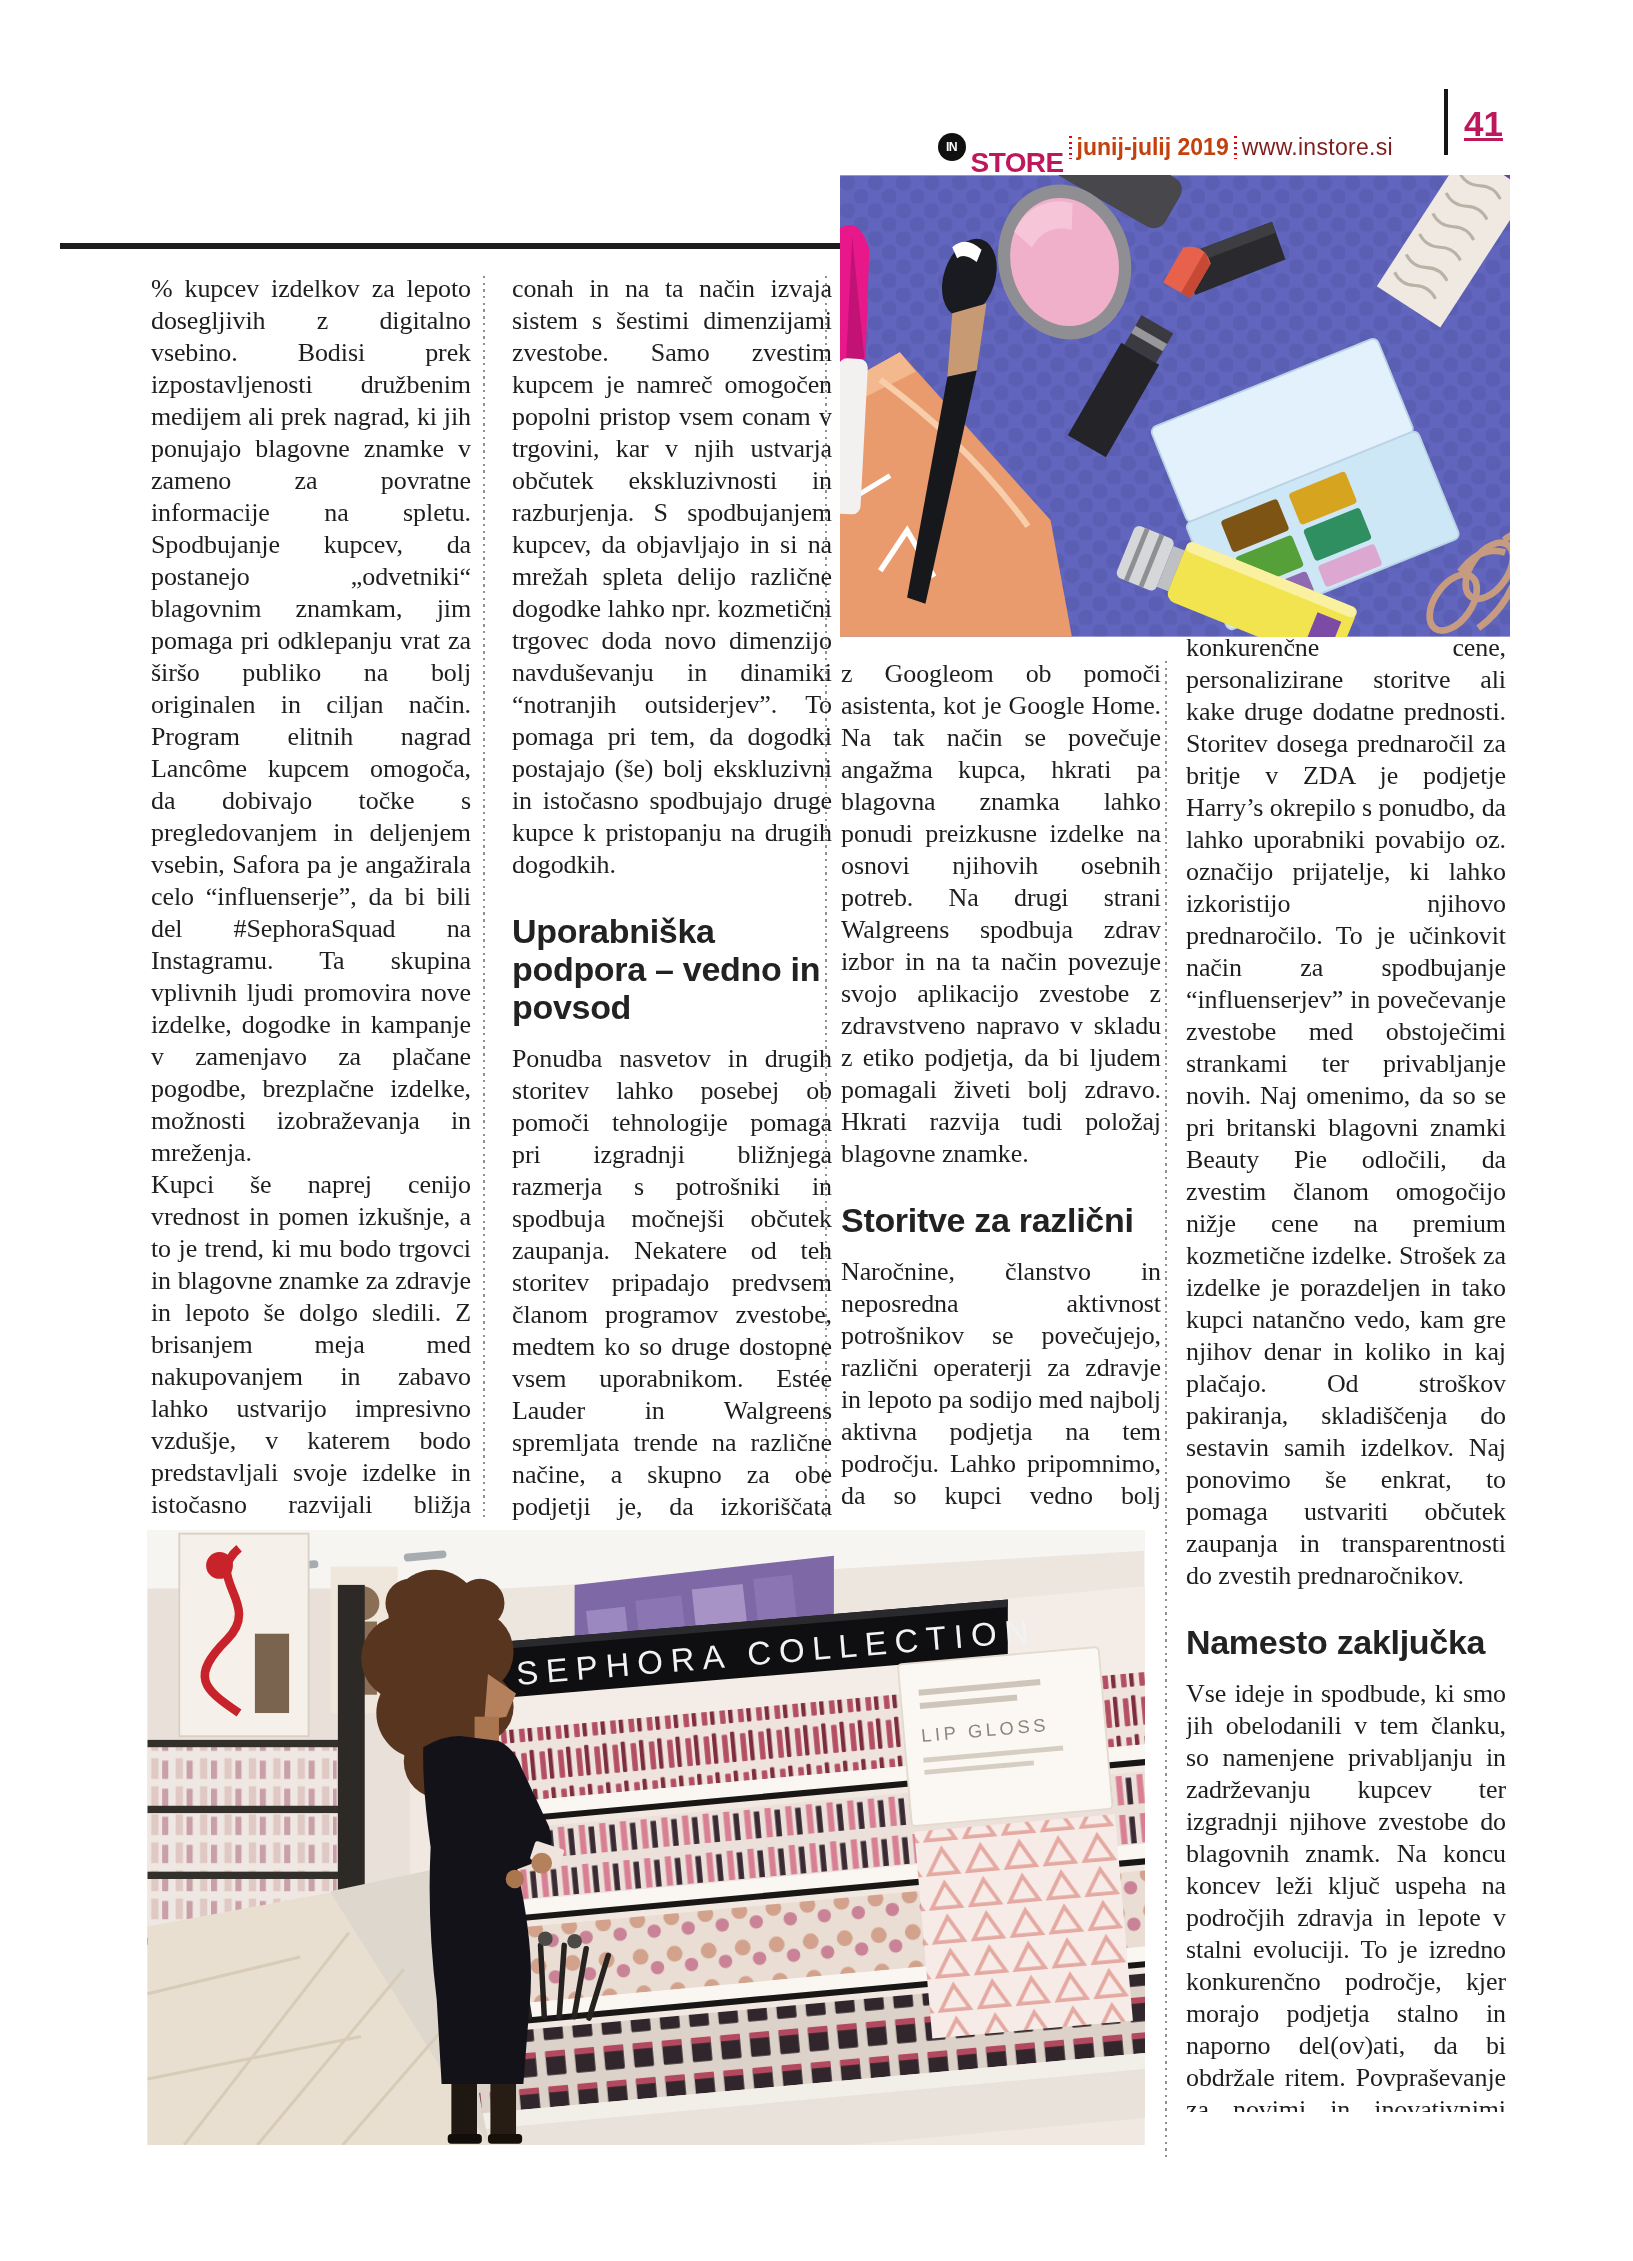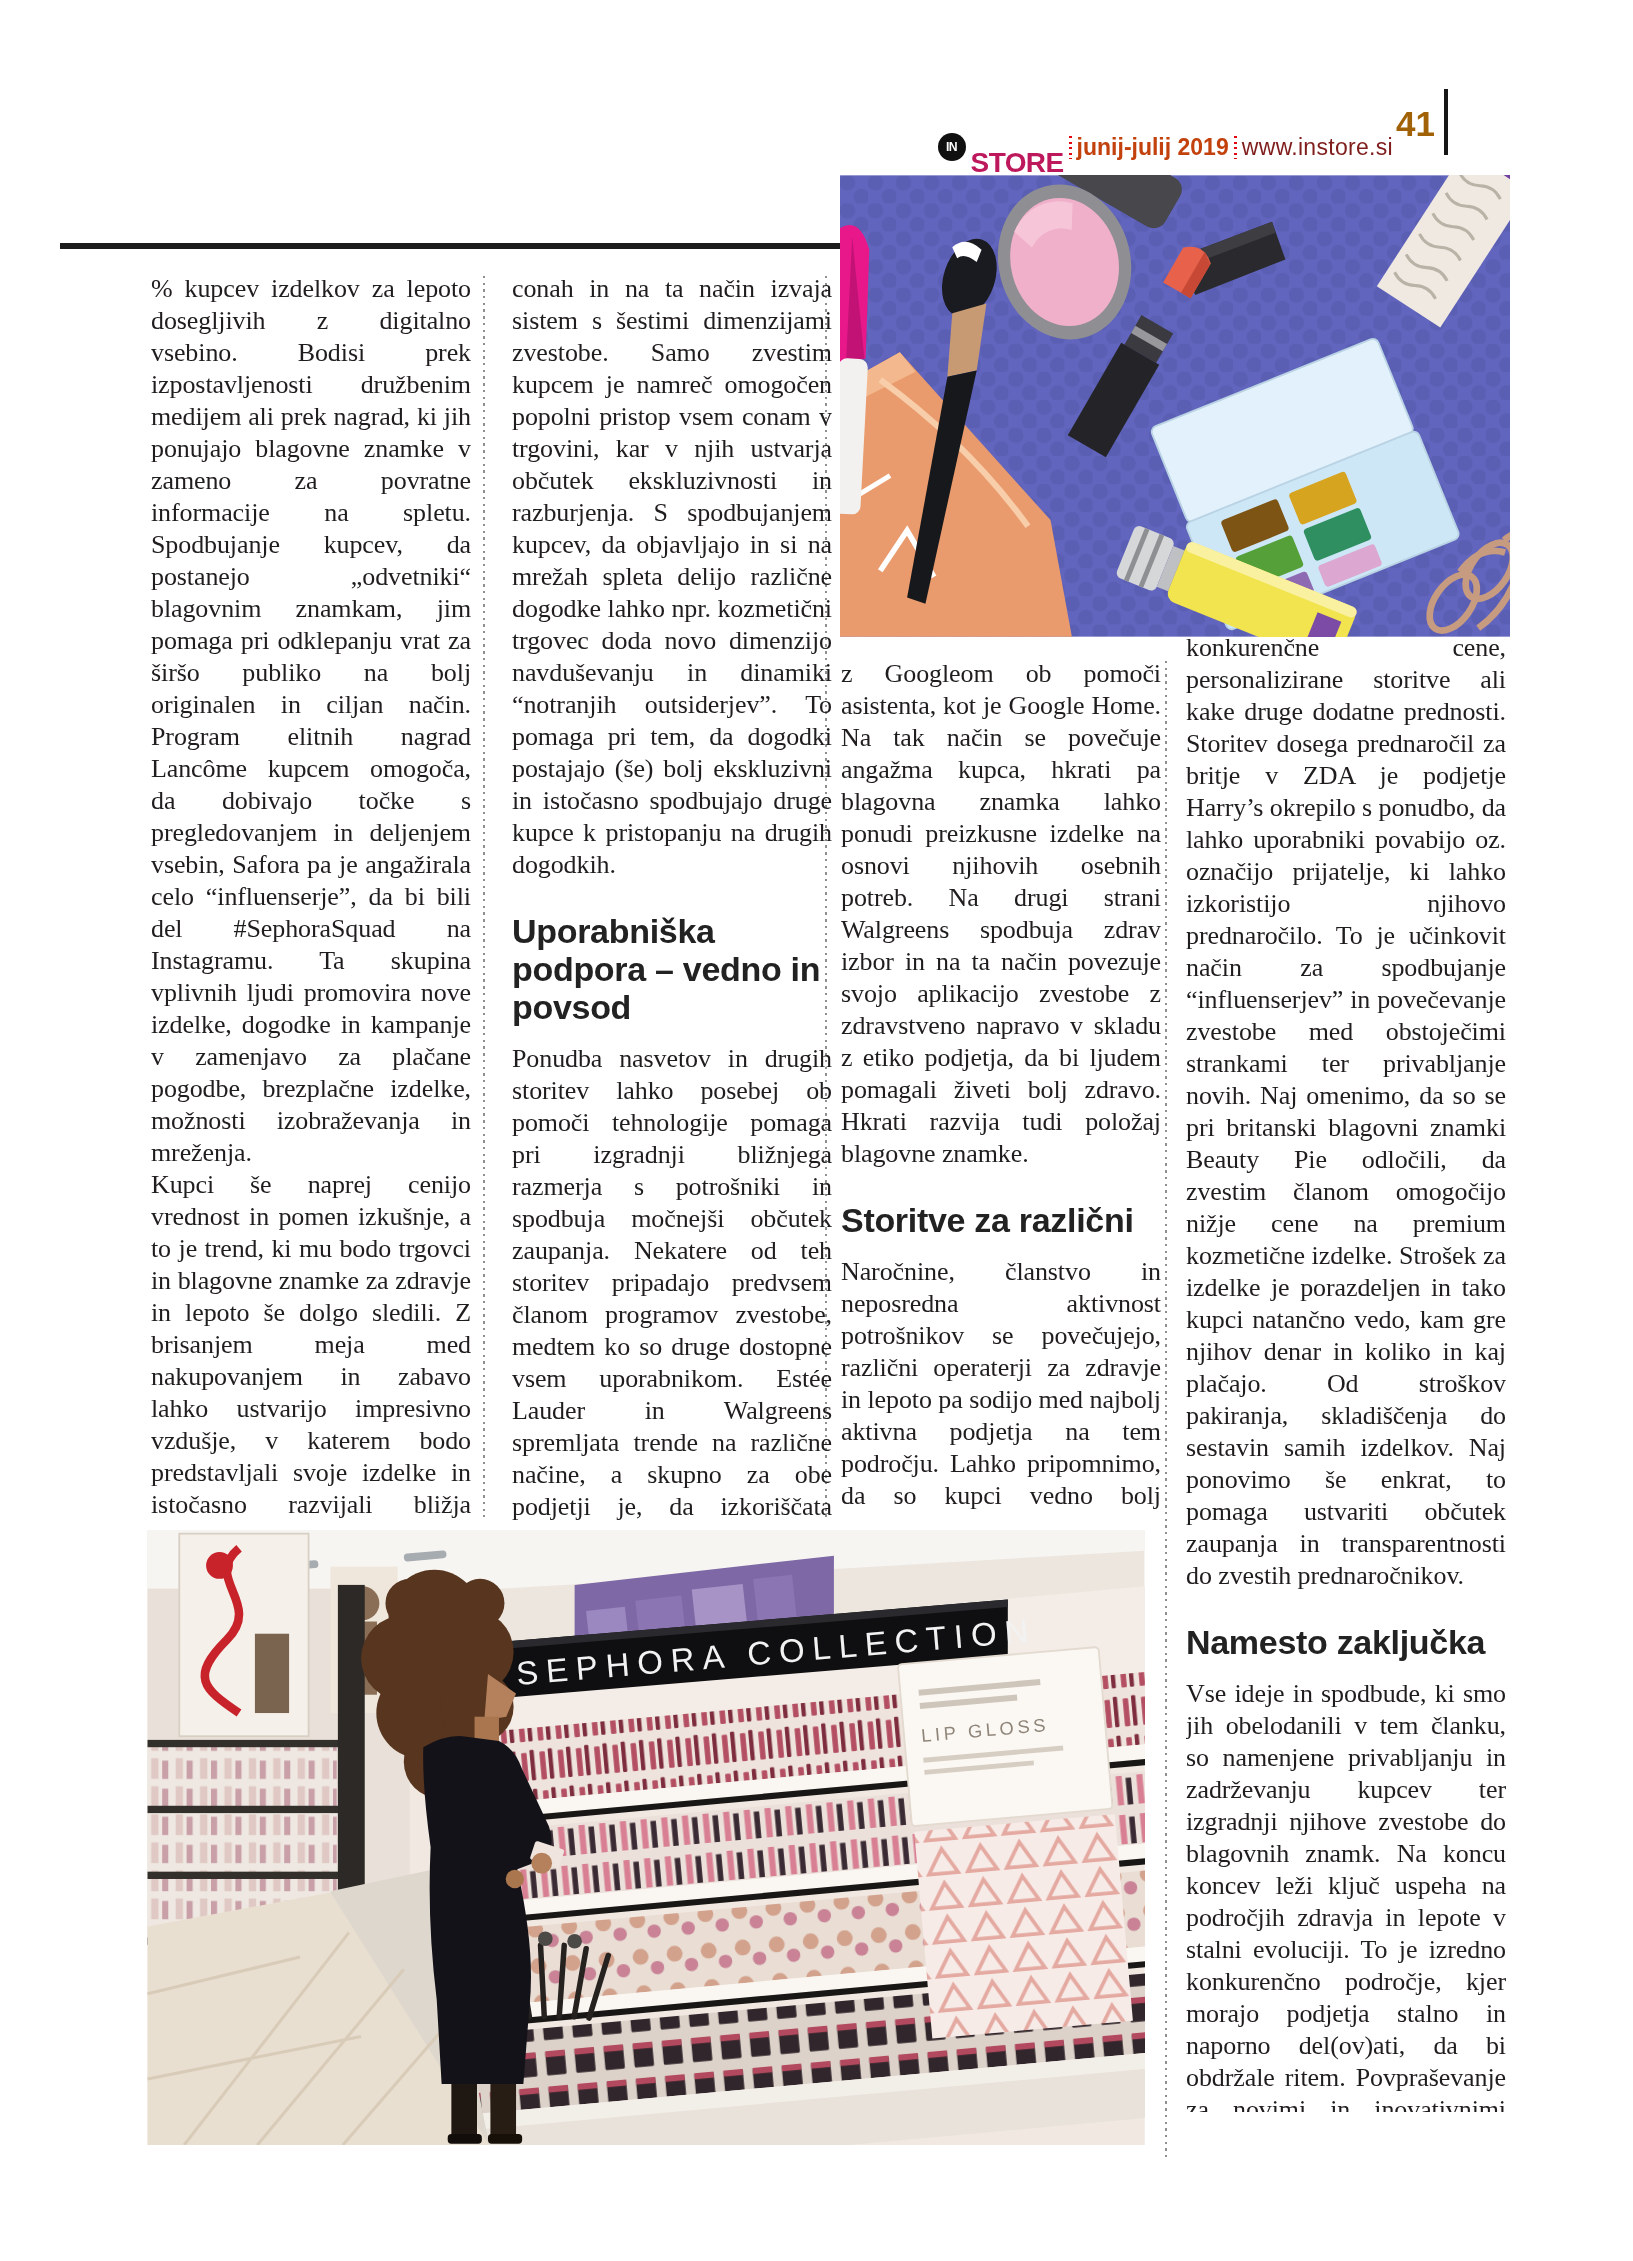--- a/index.html
+++ b/index.html
@@ -10,21 +10,21 @@
   .brand { position:absolute; top:115px; right:241px; display:flex; align-items:center; gap:5px; }
   .logo-circle { width:28px; height:28px; border-radius:50%; background:#101010; color:#fff;
                  display:flex; align-items:center; justify-content:center;
                  font:700 12.2px "Liberation Sans", sans-serif; letter-spacing:-0.6px; }
   .logo-store { font:700 28px "Liberation Sans", sans-serif; letter-spacing:-0.6px; color:#be185d;margin-top:32px; }
   .issue { font:700 23px "Liberation Sans", sans-serif; color:#c2410c; }
   .url { font:400 23px "Liberation Sans", sans-serif; color:#7f1d1d; letter-spacing:0.3px; }
   .hsep { width:3.1px; height:23px;
           background-image:repeating-linear-gradient(to bottom,#e30613 0 2.4px,transparent 2.4px 5.5px); }
   .page-bar { position:absolute; left:1444px; top:89px; width:4.3px; height:66px; background:#161616; }
-  .page-num { position:absolute; left:1396px; top:104px; font:700 35px "Liberation Sans", sans-serif; color:#a16207; }
+  .page-num { position:absolute; left:1464px; top:104px; font:700 35px "Liberation Sans", sans-serif; color:#be185d;text-decoration:underline; }
 
   .rule { position:absolute; left:60px; top:243px; width:781px; height:5.5px; background:#1c1c1c; }
 
   
   .col { position:absolute; width:320px; overflow:hidden; }
   .col-1 { left:151px;  top:273px;  height:1247px; }
   .col-2 { left:496px;  top:273px;  height:1247px;margin-left:16px; }
   .col-3 { left:841px; top:658px; height:857px; }
   .col-4 { left:1186px; top:632px; height:1480px; }
   .body { font:400 26px/32px "Liberation Serif", serif; color:#201d1e; text-align:justify; margin:0;

